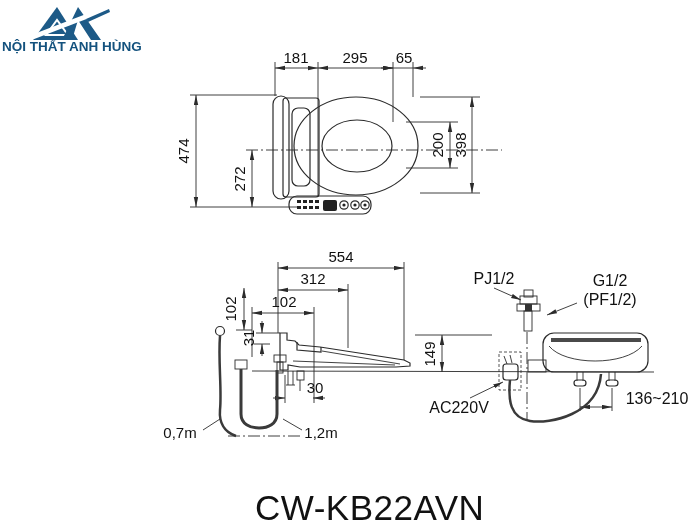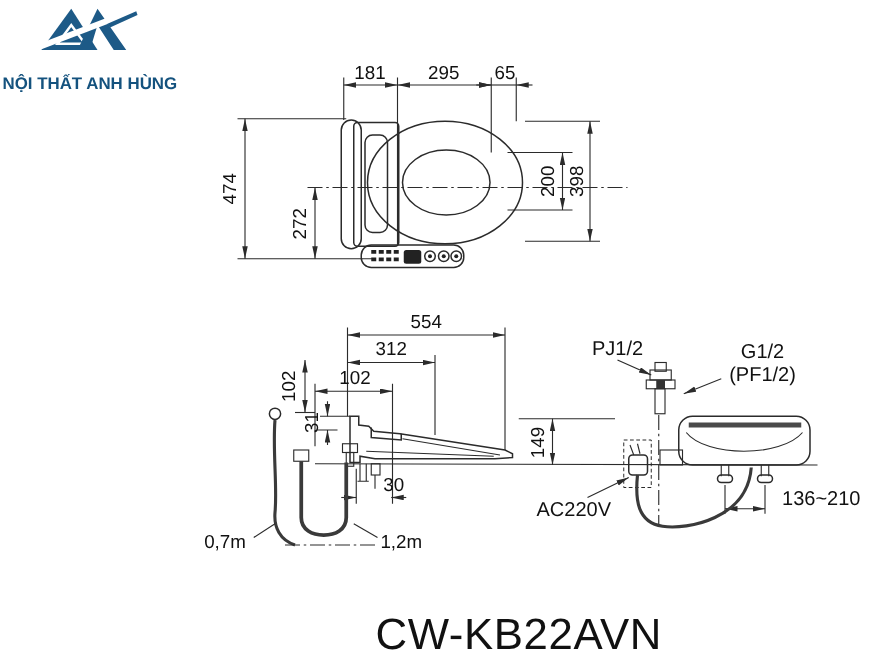--- a/index.html
+++ b/index.html
@@ -1,22 +1,22 @@
 <!DOCTYPE html>
 <html><head>
 <meta charset="utf-8">
 <style>
   html,body{margin:0;padding:0;background:#fff;}
   #page{position:relative;width:700px;height:530px;background:#ffffff;overflow:hidden;
         font-family:"Liberation Sans", sans-serif;}
   #logo-wrap{position:absolute;left:0;top:0;width:140px;height:60px;}
   #brand-name{position:absolute;left:2px;top:39px;width:136px;
-              font-size:13.5px;font-weight:bold;color:#14527e;letter-spacing:0px;white-space:nowrap;margin-top:20px;}
+              font-size:13.5px;font-weight:bold;color:#14527e;letter-spacing:0px;white-space:nowrap;}
   #drawing{position:absolute;left:0;top:0;}
-  #model-title{position:absolute;left:255px;top:488px;width:320px;text-align:center;
+  #model-title{position:absolute;left:255px;top:488px;width:320px;
                font-size:35px;color:#111;letter-spacing:0.5px;}
   svg text{font-family:"Liberation Sans", sans-serif;fill:#111;}
   .dim{font-size:15px;}
   .lbl{font-size:16px;}
   .thin{stroke:#2b2b2b;stroke-width:0.9;fill:none;}
   .shape{stroke:#2b2b2b;stroke-width:1.2;fill:none;}
   .hose{stroke:#3a3a3a;fill:none;}
   .cl{stroke:#2b2b2b;stroke-width:0.9;fill:none;stroke-dasharray:12 3 2 3;}
   .dash{stroke:#2b2b2b;stroke-width:0.8;fill:none;stroke-dasharray:3 2;}
 </style>

